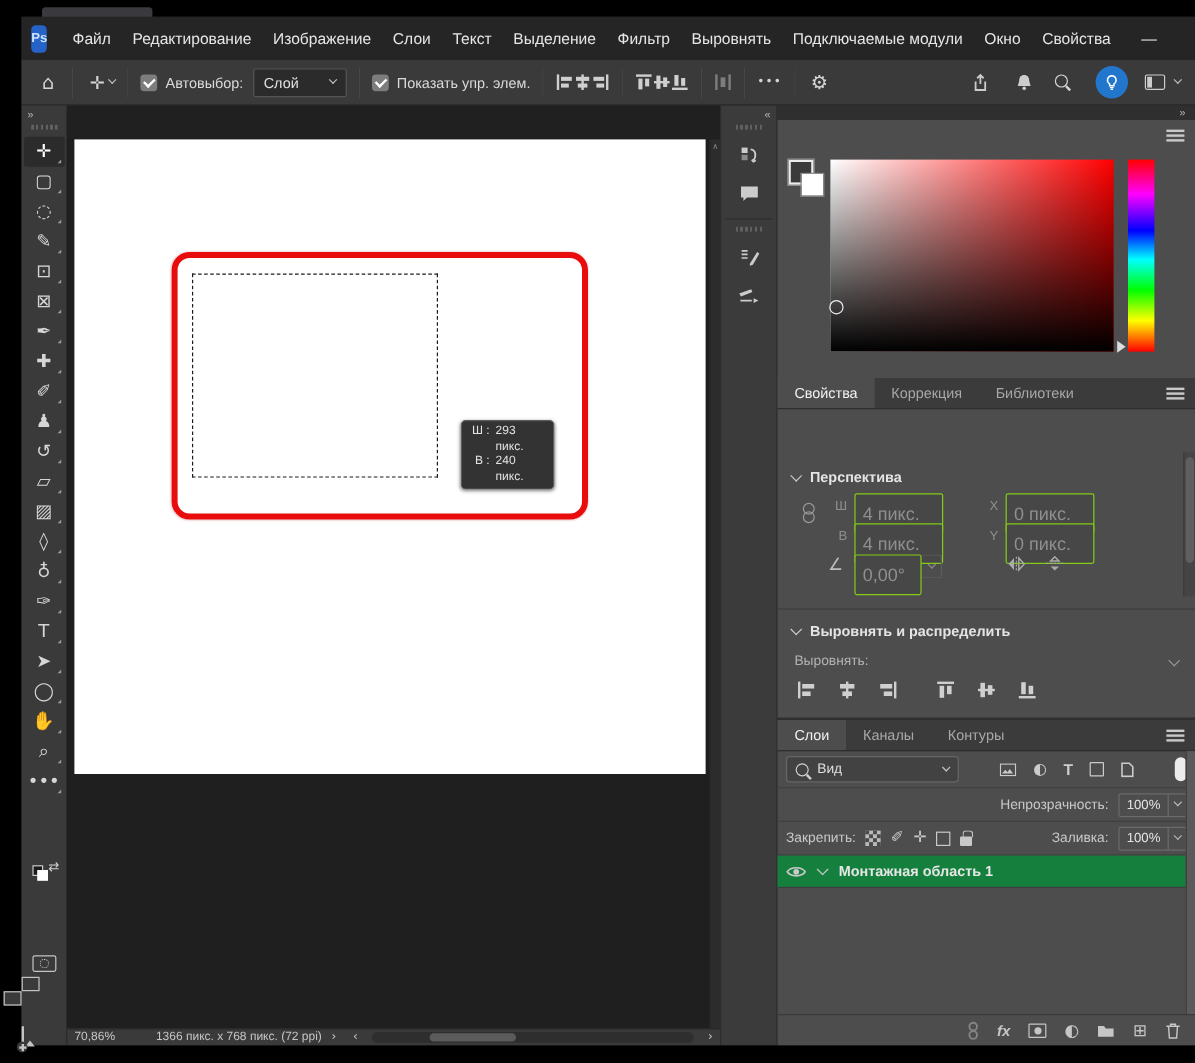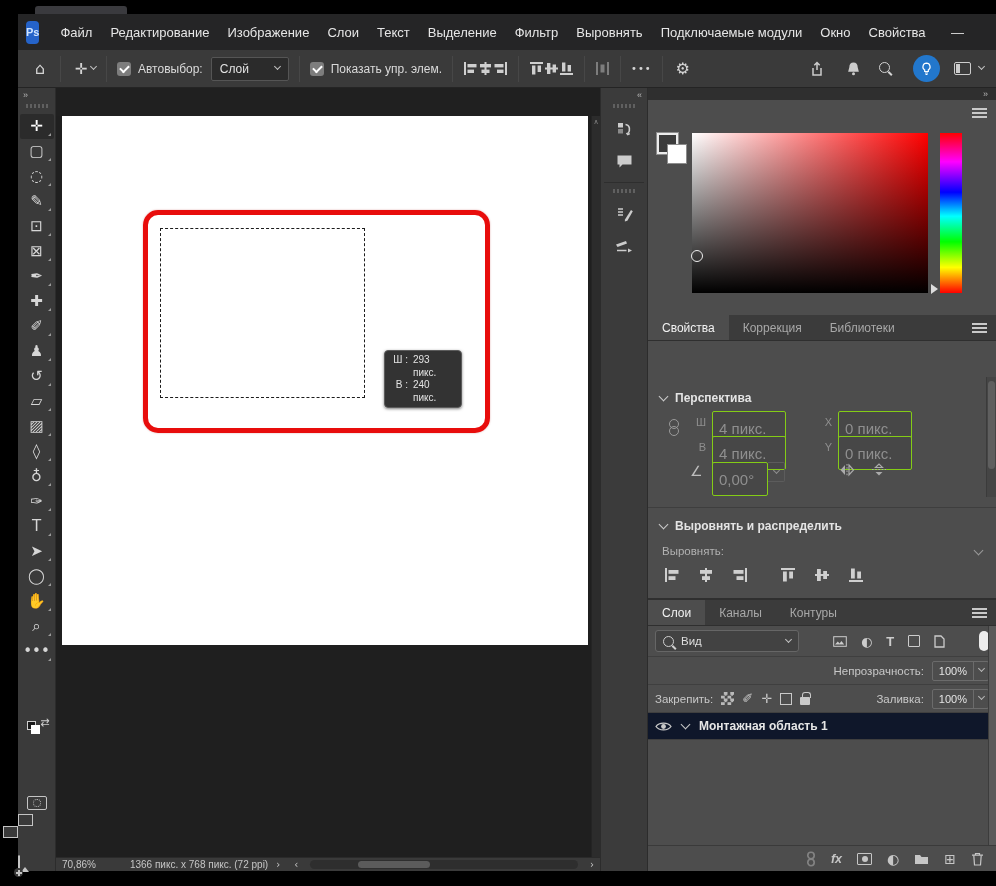--- a/index.html
+++ b/index.html
@@ -640,21 +640,21 @@
           <span class="lock"></span>
           <span style="margin-left:auto;font-size:11.5px;color:#c8c8c8">Заливка:</span>
           <span class="valbox">
             <span class="v">100%</span>
             <span class="c">
                 <span class="chev sm" style="border-color:#b5b5b5"></span>
               </span>
           </span>
         </div>
 
-        <div class="lrow" style="top:113px;height:27px;background:#0f172a;gap:10px">
+        <div class="lrow" style="top:113px;height:27px;background:#15803d;gap:10px">
           <span class="eye">
             <svg width="17" height="11" viewBox="0 0 17 11">
                 <path d="M1 5.5C4 1 13 1 16 5.5 13 10 4 10 1 5.5z" fill="none" stroke="#c9c9c9" stroke-width="1.3"></path>
                 <circle cx="8.5" cy="5.5" r="2.4" fill="#c9c9c9"></circle>
               </svg>
           </span>
           <span class="bchev"></span>
           <span style="font-size:12px;font-weight:bold;color:#e6e6e6">Монтажная область 1</span>
         </div>
 

